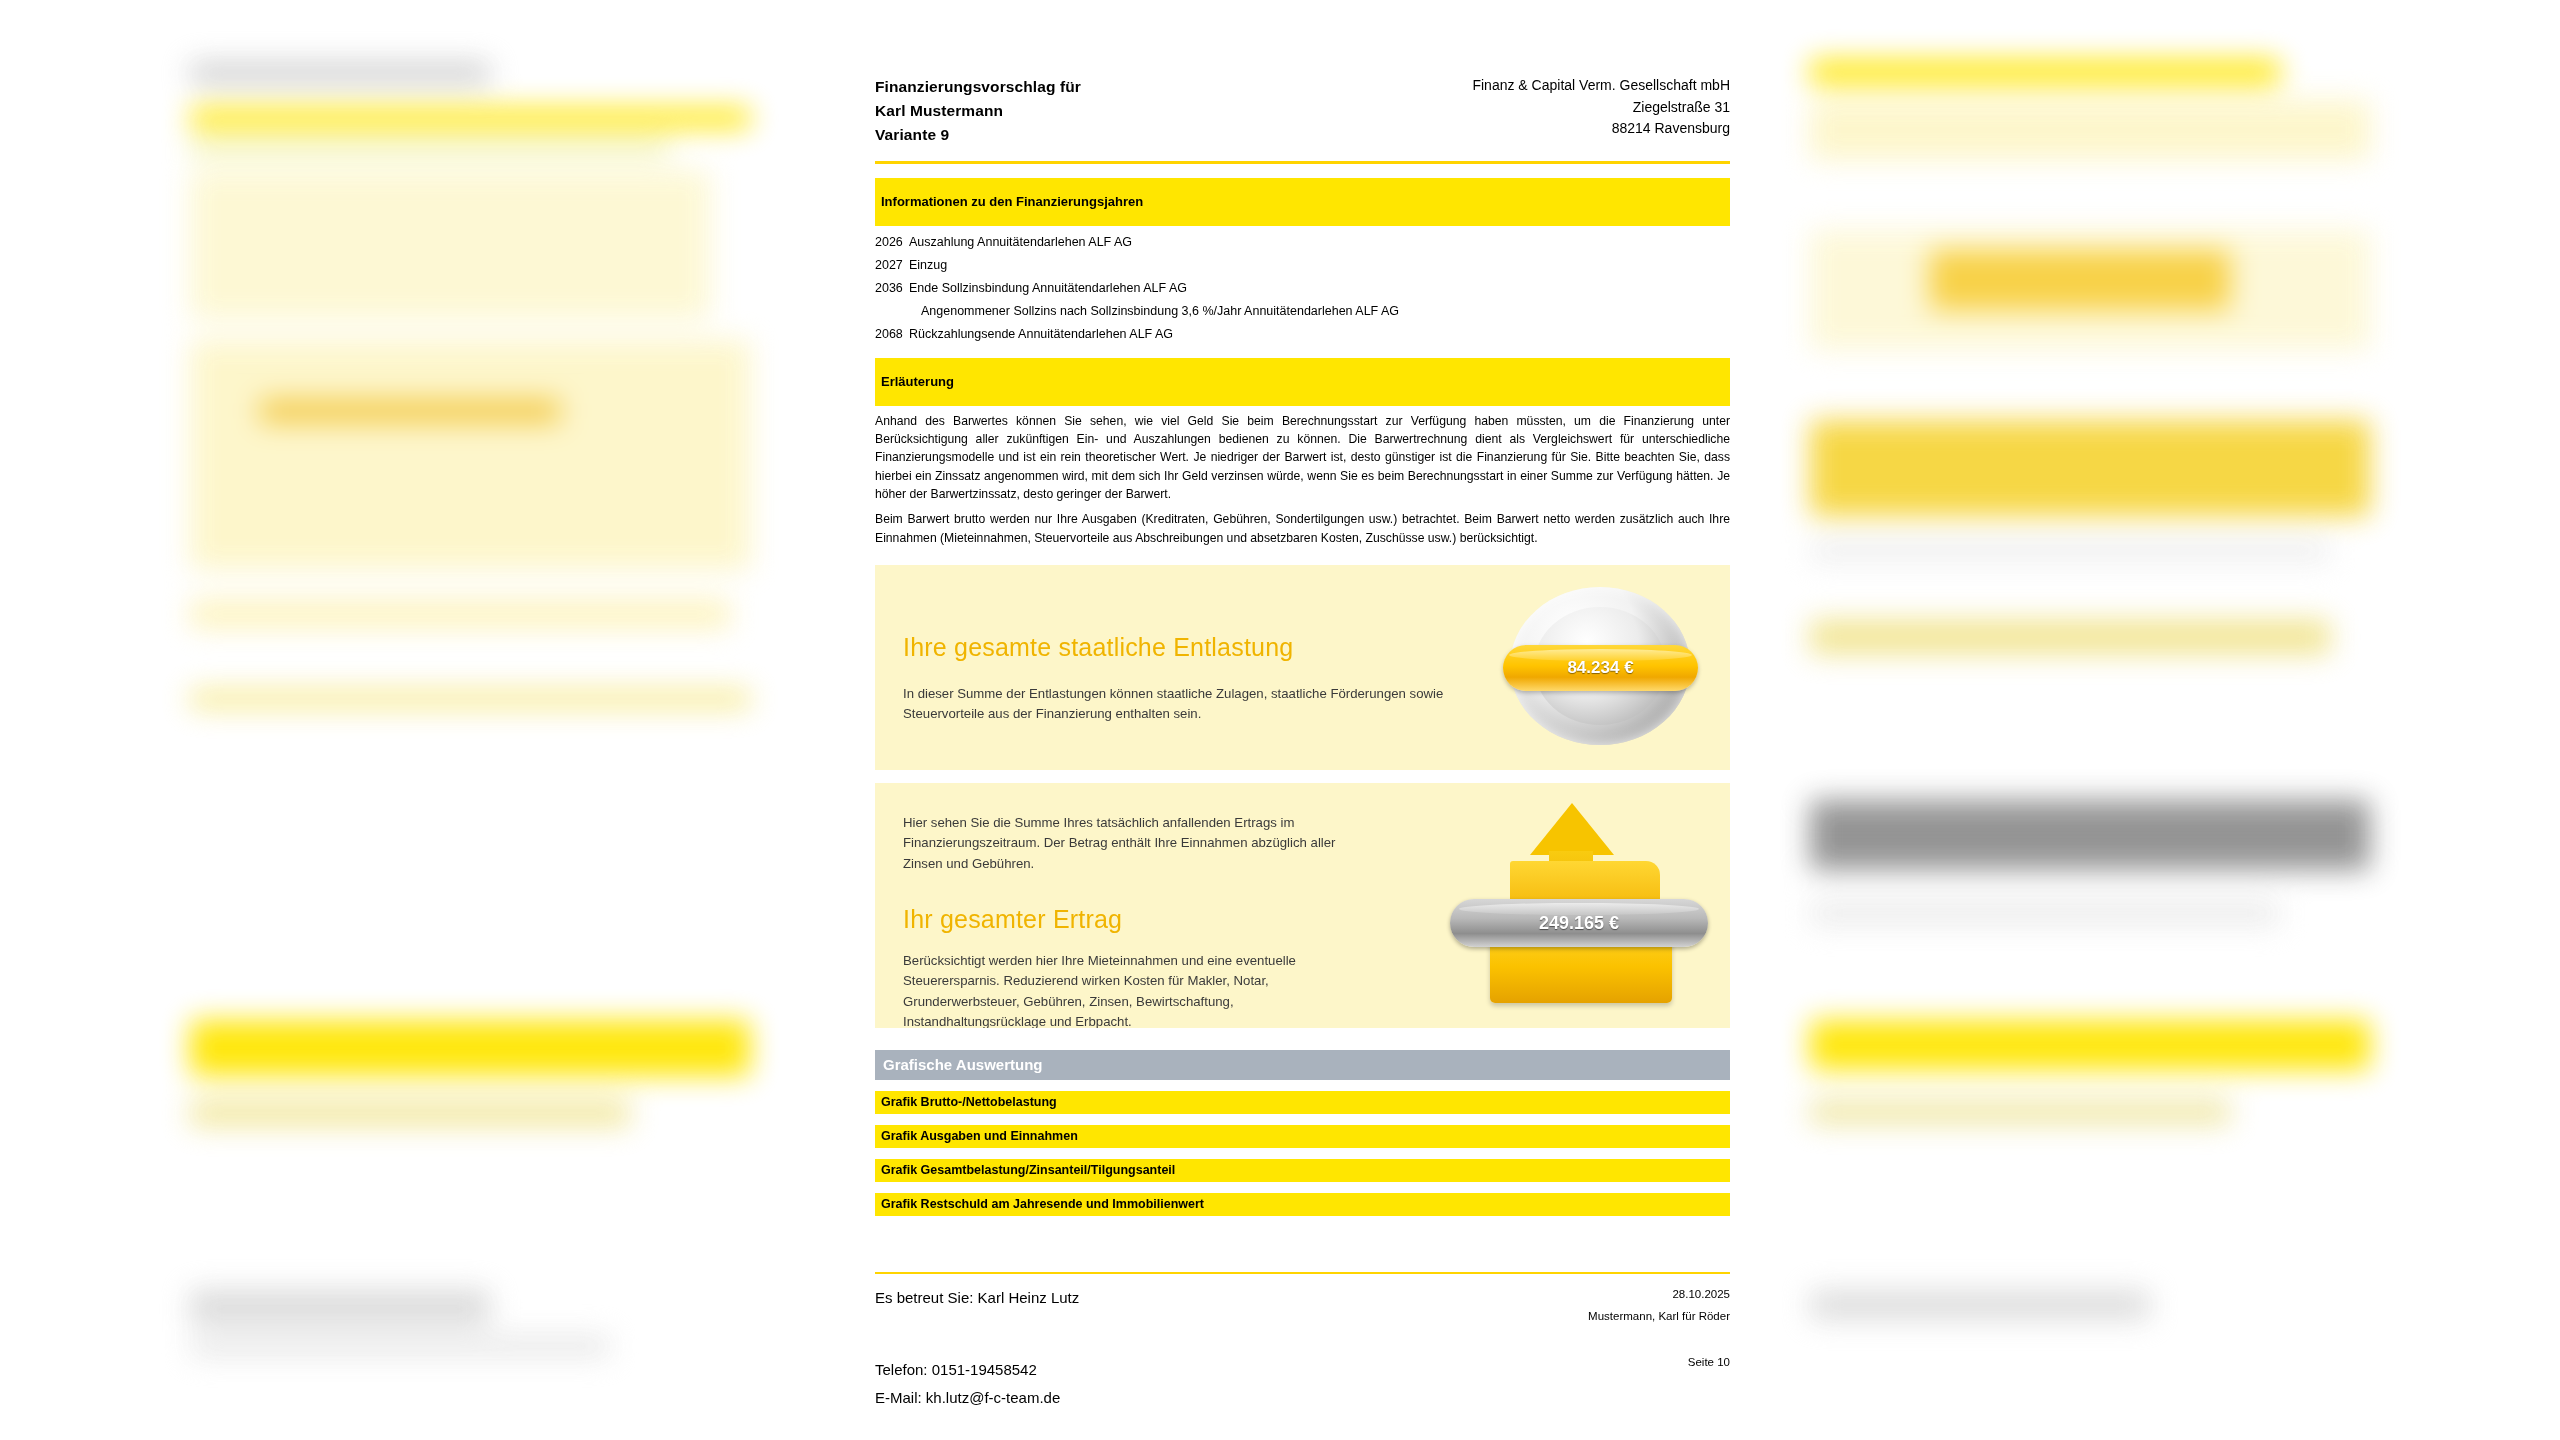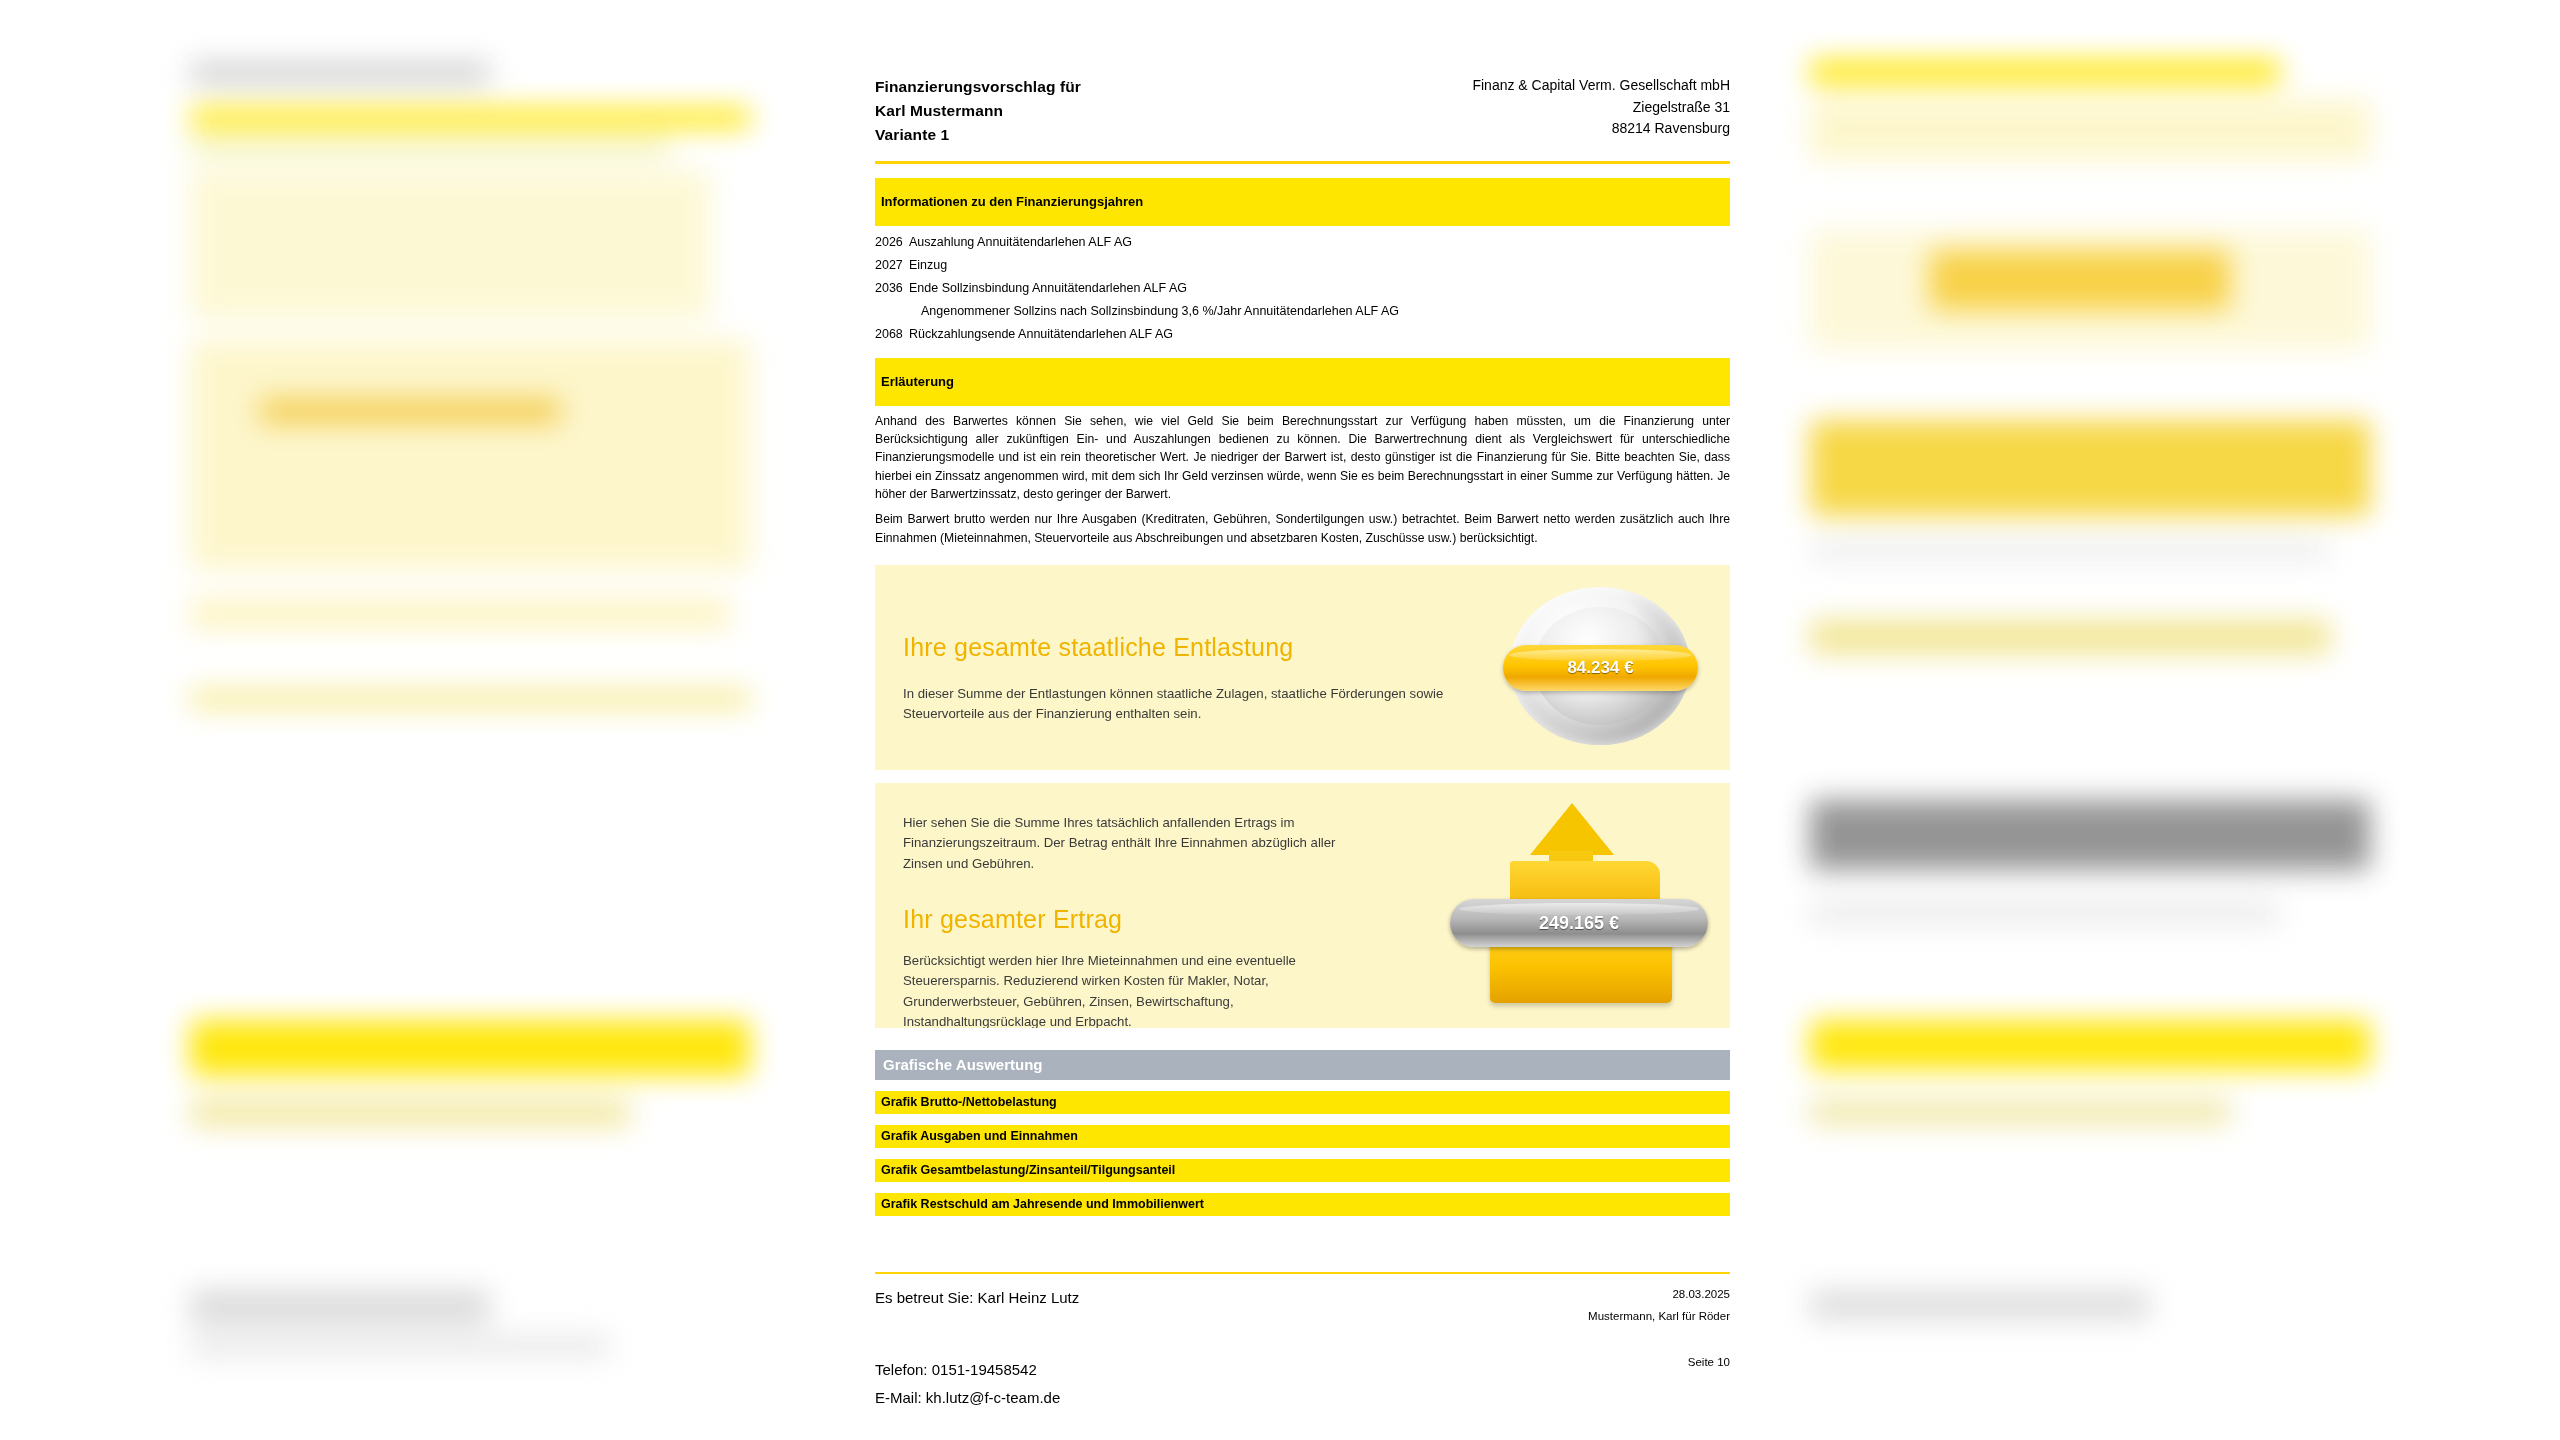--- a/index.html
+++ b/index.html
@@ -383,21 +383,21 @@
 </div>
 
 <div class="page">
 
   <div class="sheet">
 
     <div class="hdr">
       <div class="hdr-left">
         <div>Finanzierungsvorschlag für</div>
         <div>Karl Mustermann</div>
-        <div>Variante 1</div>
+        <div>Variante 9</div>
       </div>
       <div class="hdr-right">
         <div>Finanz &amp; Capital Verm. Gesellschaft mbH</div>
         <div>Ziegelstraße 31</div>
         <div>88214 Ravensburg</div>
       </div>
     </div>
     <div class="hdr-rule"></div>
 
     <div style="margin-top:14px;">
@@ -476,21 +476,21 @@
 
   </div>
 
   <div class="footer">
     <div class="foot-rule"></div>
     <div class="foot-row">
       <div class="foot-col-l">
         <div>Es betreut Sie: Karl Heinz Lutz</div>
       </div>
       <div class="foot-col-r">
-        <div>28.03.2025</div>
+        <div>28.10.2025</div>
         <div>Mustermann, Karl für Röder</div>
       </div>
     </div>
     <div class="foot-row">
       <div class="foot-col-l foot-contact">
         <div>Telefon: 0151-19458542</div>
         <div>E-Mail: kh.lutz@f-c-team.de</div>
       </div>
       <div class="foot-col-r foot-page">Seite 10</div>
     </div>

